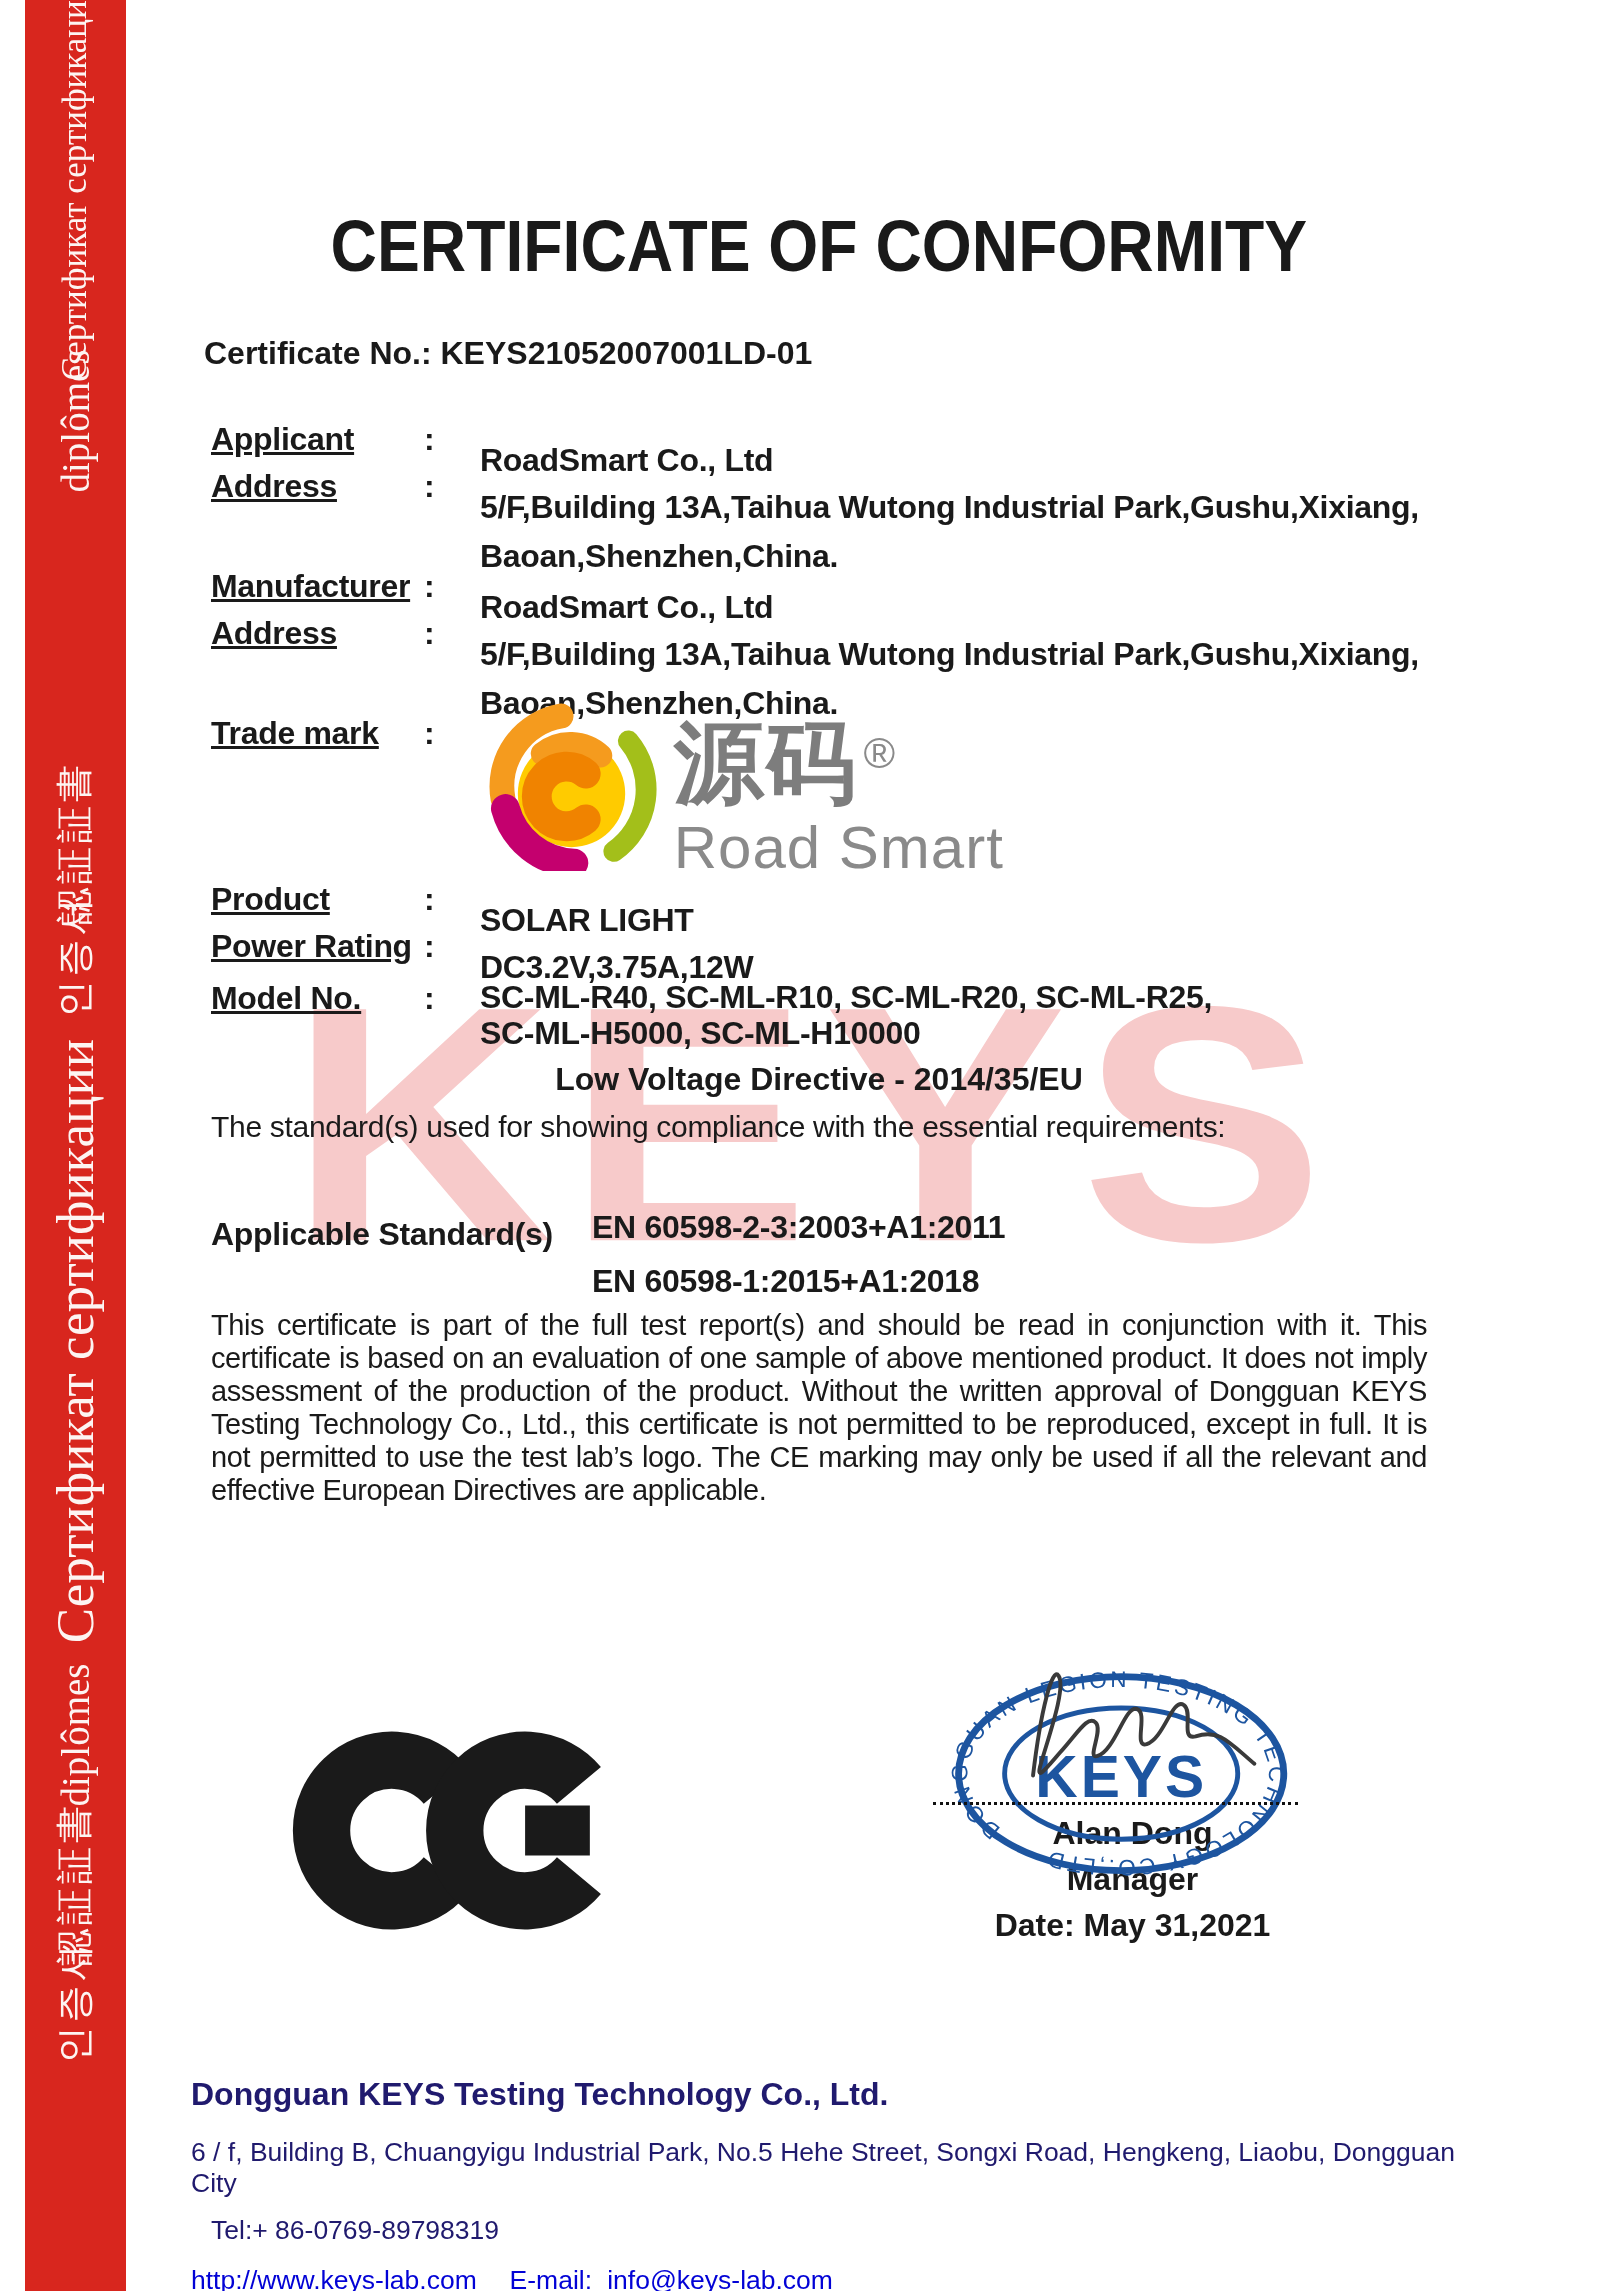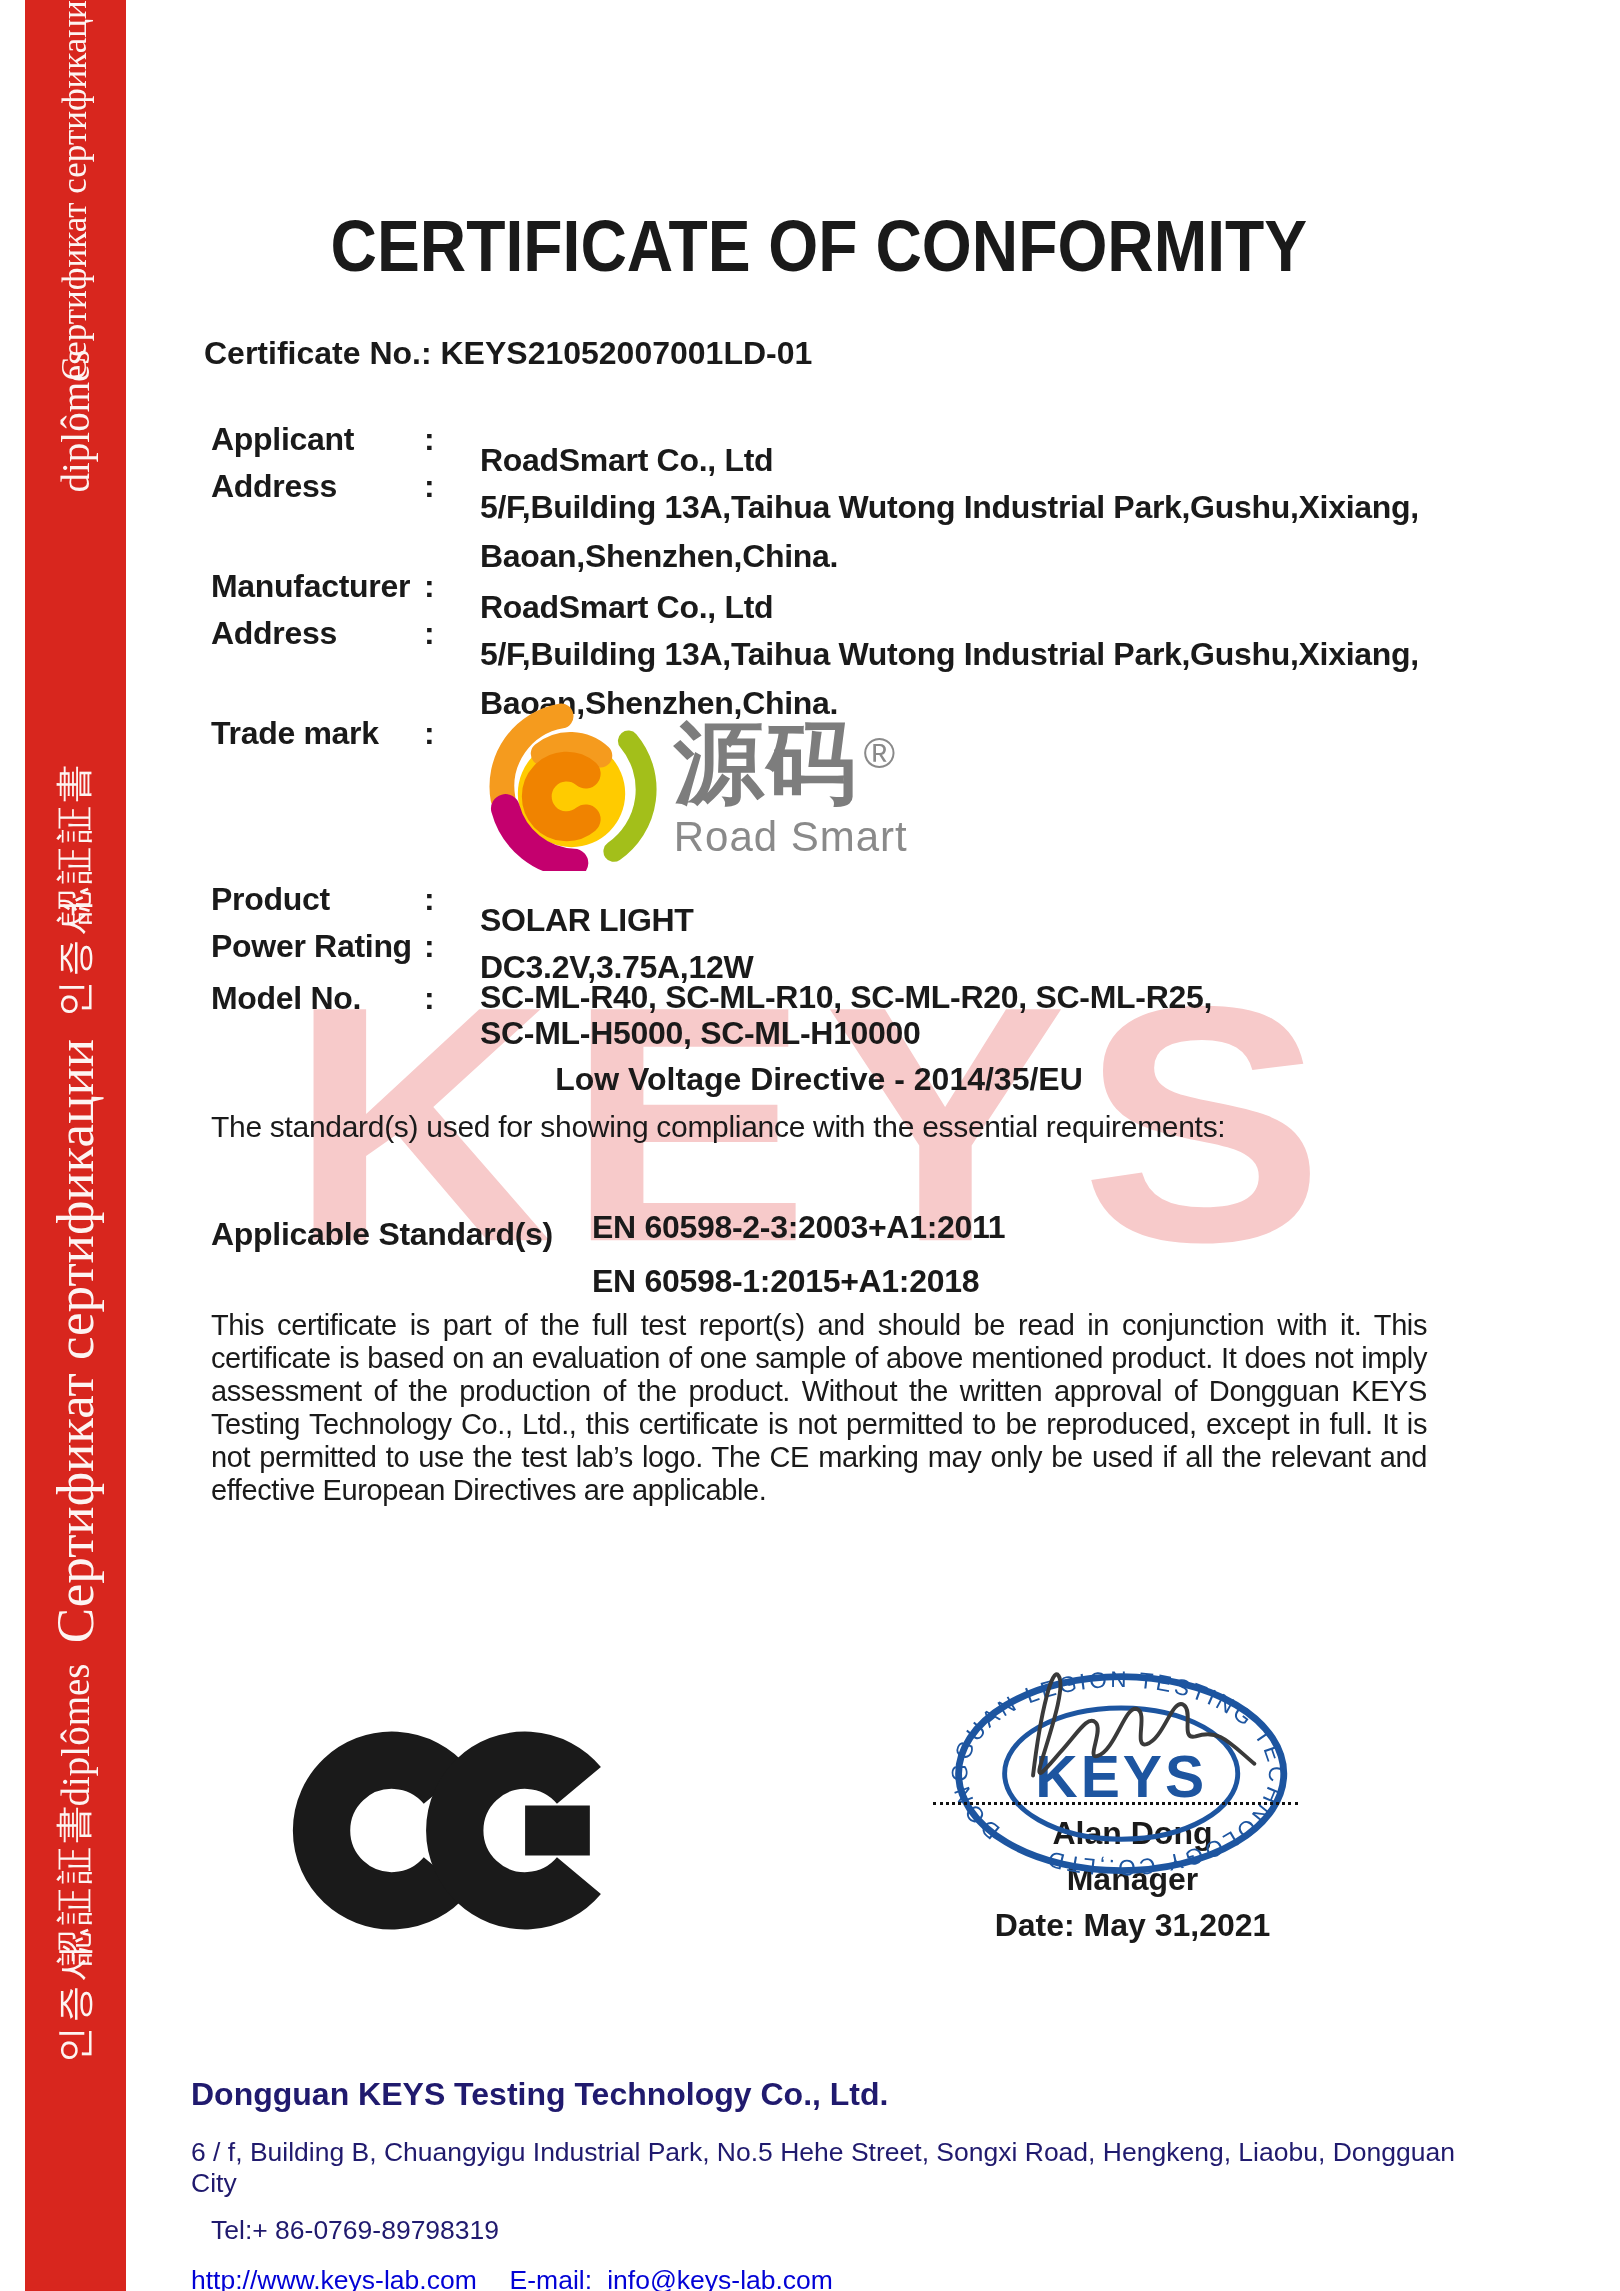--- a/index.html
+++ b/index.html
@@ -22,31 +22,31 @@
         font-size:365px;font-weight:bold;color:#f7caca;letter-spacing:13.7px;
         transform:scaleY(0.92);transform-origin:top;line-height:1;user-select:none;}
   
   .abs{position:absolute;z-index:1;}
   .title{left:211px;width:1216px;top:204px;text-align:center;font-weight:bold;font-size:73px;
         letter-spacing:0;}
   .title>span{display:inline-block;transform:scaleX(0.88);white-space:nowrap;}
   .certno{left:204px;width:1243px;top:335px;font-weight:bold;font-size:32px;}
   .frow{left:211px;width:1220px;display:flex;align-items:flex-start;font-weight:bold;font-size:32px;
         letter-spacing:-0.3px;}
-  .frow .lab{width:213px;flex:0 0 213px;}
+  .frow .lab{width:213px;flex:0 0 213px;text-decoration:underline;}
   .frow .col{width:56px;flex:0 0 56px;}
   .frow .val{flex:1;line-height:49px;margin-top:16px;}
   .frow .lab,.frow .col{line-height:39px;}
   .model-val{line-height:36px !important;}
   
   .tmlogo{left:489px;top:702px;display:flex;align-items:flex-start;}
   .tm-right{margin-left:15.7px;padding-top:5.9px;}
   .tm-cn{font-size:90px;line-height:90px;color:#7d7d7d;font-weight:bold;letter-spacing:2px;}
   .tm-reg{font-size:43px;color:#8a8a8a;font-weight:normal;vertical-align:25.5px;margin-left:5.9px;}
-  .tm-en{font-size:42px;color:#8a8a8a;margin-top:5.9px;letter-spacing:1px;}
+  .tm-en{font-size:60px;color:#8a8a8a;margin-top:5.9px;letter-spacing:1px;}
   .directive{left:211px;width:1216px;top:1061px;text-align:center;font-weight:bold;font-size:32px;}
   .stdintro{left:211px;top:1110px;font-size:30px;letter-spacing:-0.3px;}
   .applbl{left:211px;top:1216px;font-weight:bold;font-size:32px;letter-spacing:-0.3px;}
   .appvals{left:592px;top:1200px;font-weight:bold;font-size:32px;line-height:54px;letter-spacing:-0.3px;}
   .legal{left:211px;top:1309px;width:1216px;font-size:29px;line-height:33px;text-align:justify;
         letter-spacing:-0.4px;}
   
   .dotline{left:933px;top:1802px;width:365px;border-top:3.9px dotted #111;z-index:3;}
   .signatory{left:956px;top:1815px;width:353px;text-align:center;font-weight:bold;font-size:32px;z-index:1;}
   .signatory div{margin-bottom:8.8px;}

